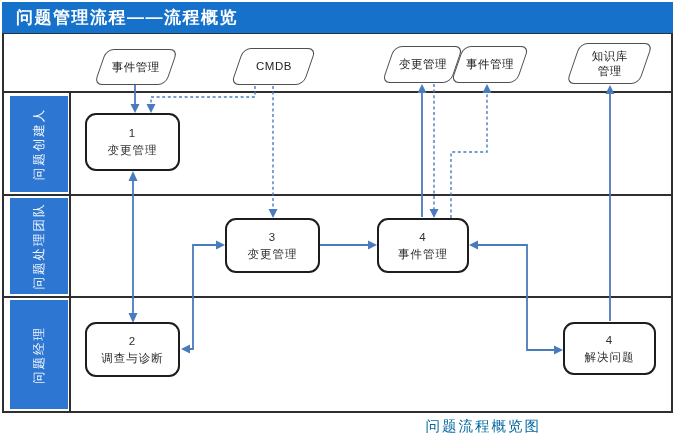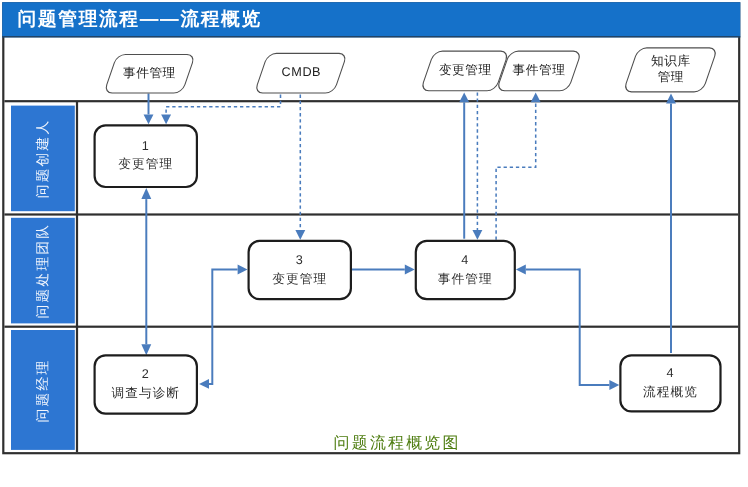--- a/index.html
+++ b/index.html
@@ -46,22 +46,22 @@
   }
   
   .stepbox{
     position:absolute;box-sizing:border-box;background:#ffffff;
     border:2px solid #1d1d1d;border-radius:11px;
     display:flex;flex-direction:column;align-items:center;justify-content:center;
     font-size:11.5px;color:#2e2e2e;line-height:1.45;letter-spacing:1px;
   }
   .svg-overlay{position:absolute;left:0;top:0;pointer-events:none;}
   .caption{
-    position:absolute;top:393px;left:181px;width:360px;
-    text-align:center;font-size:14.5px;color:#4d7c0f;letter-spacing:2px;
+    position:absolute;top:417px;left:181px;width:360px;
+    text-align:right;font-size:14.5px;color:#0369a1;letter-spacing:2px;
     font-family:"Liberation Serif","DejaVu Serif",serif;
   }
 </style>
 </head>
 <body>
 
 <div class="page">
 
   <div class="frame"></div>
 
@@ -184,18 +184,18 @@
   <div class="stepbox" style="left:377px;top:218px;width:92px;height:55px;">
     <span>4</span>
     <span>事件管理</span>
   </div>
   <div class="stepbox" style="left:85px;top:322px;width:95px;height:55px;">
     <span>2</span>
     <span>调查与诊断</span>
   </div>
   <div class="stepbox" style="left:563px;top:322px;width:93px;height:53px;">
     <span>4</span>
-    <span>流程概览</span>
+    <span>解决问题</span>
   </div>
 
   <div class="caption">问题流程概览图</div>
 
 </div>
 
 </body></html>

